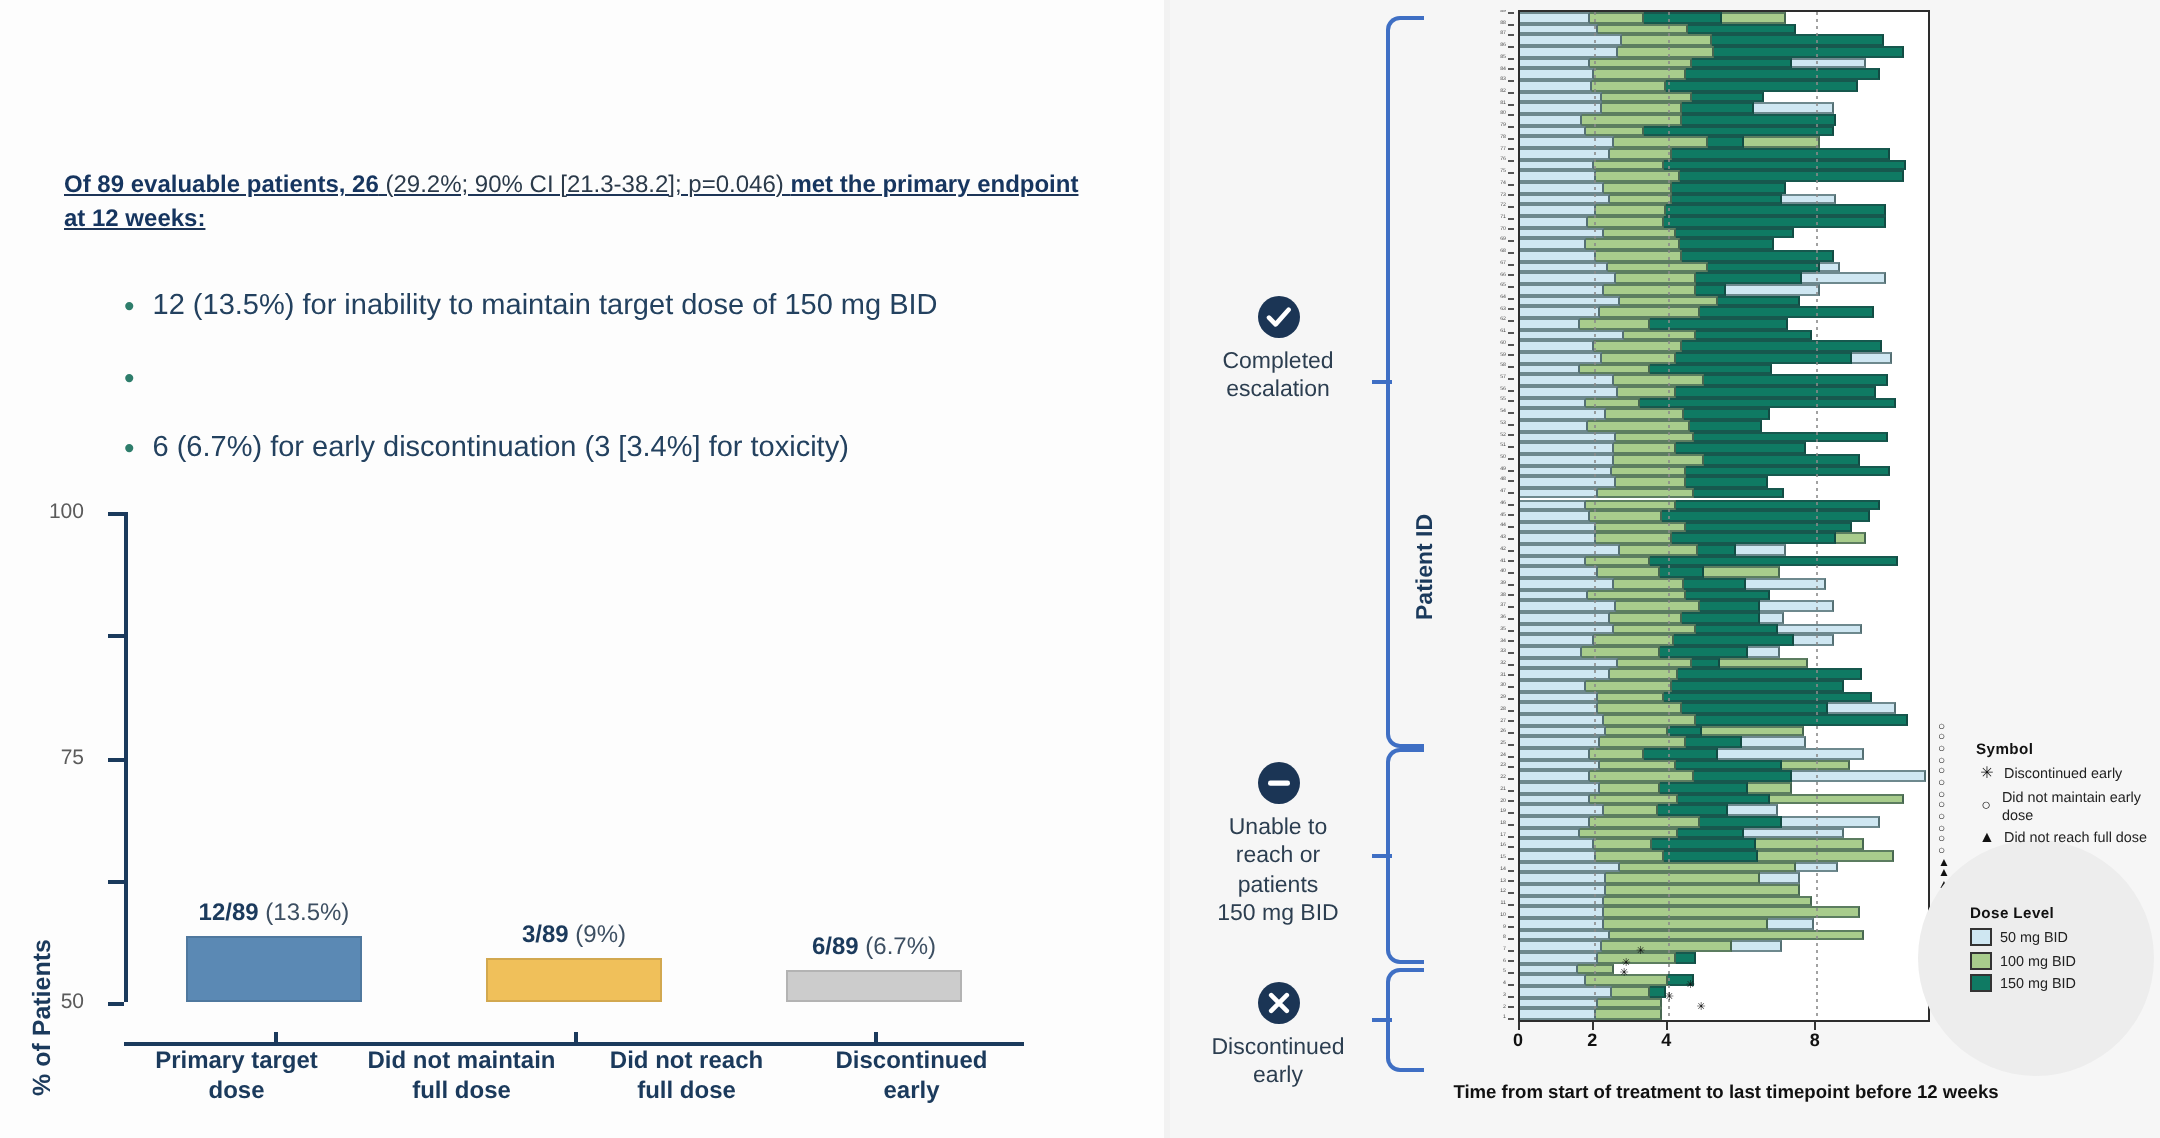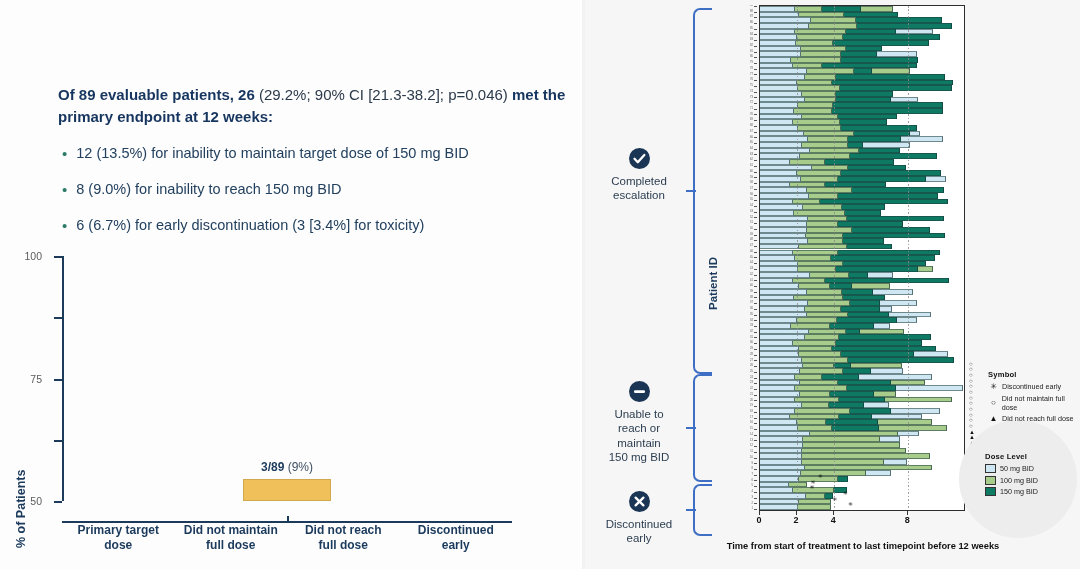--- a/index.html
+++ b/index.html
@@ -21,22 +21,22 @@
   }
   .left-divider{
     position:absolute;right:0;top:0;bottom:0;width:3px;background:#f2f2f2;
   }
   .title{
     position:absolute;left:52px;top:17px;
     font-size:33px;font-weight:bold;color:#16355f;
     letter-spacing:-0.3px;line-height:1.1;
   }
   .lede{
-    position:absolute;left:58px;top:84px;width:520px;
-    font-size:15px;line-height:1.45;color:#1d3557;
+    position:absolute;left:32px;top:84px;width:520px;
+    font-size:12px;line-height:1.45;color:#1d3557;text-decoration:underline;
   }
   .lede b{font-weight:bold;color:#16355f;}
   .lede .norm{font-weight:normal;color:#2b3a4a;}
   .bullets{
     position:absolute;left:62px;top:144px;width:520px;
   }
   .bullet{
     display:flex;align-items:flex-start;
     font-size:14.5px;color:#23415f;margin-bottom:18px;line-height:1.25;
   }
@@ -188,21 +188,20 @@
       <b>Of 89 evaluable patients, 26</b><span class="norm"> (29.2%; 90% CI [21.3-38.2]; p=0.046) </span><b>met the primary endpoint at 12 weeks:</b>
     </div>
 
     <div class="bullets">
       <div class="bullet">
         <span class="dot">•</span>
         <span>12 (13.5%) for inability to maintain target dose of 150 mg BID</span>
       </div>
       <div class="bullet">
         <span class="dot">•</span>
-        <span>8 (9.0%) for inability to reach 150 mg BID</span>
       </div>
       <div class="bullet">
         <span class="dot">•</span>
         <span>6 (6.7%) for early discontinuation (3 [3.4%] for toxicity)</span>
       </div>
     </div>
 
     <div class="barchart">
       <div class="bc-ylabel">% of Patients</div>
       <div class="bc-plot">
@@ -216,22 +215,32 @@
             </div>
             <div class="bc-ytick" style="top: 61.25px;">
               <div class="bc-ytick-lab" style="top: 61.25px;">75</div>
             </div>
             <div class="bc-ytick" style="top: 0px;">
               <div class="bc-ytick-lab" style="top: 0px;">100</div>
             </div>
           </div>
         <div class="bc-bars" id="bc-bars">
             <div class="bc-slot">
+              <div class="bc-val"><b>12/89</b><span> (13.5%)</span></div>
+              <div class="bc-bar" style="height: 33.075px; background: rgb(91, 137, 180);"></div>
+              <div class="bc-xtick"></div>
+            </div>
+            <div class="bc-slot">
               <div class="bc-val"><b>3/89</b><span> (9%)</span></div>
               <div class="bc-bar" style="height: 22.05px; background: rgb(240, 192, 90);"></div>
+              <div class="bc-xtick"></div>
+            </div>
+            <div class="bc-slot">
+              <div class="bc-val"><b>6/89</b><span> (6.7%)</span></div>
+              <div class="bc-bar" style="height: 16.415px; background: rgb(204, 204, 204);"></div>
               <div class="bc-xtick"></div>
             </div>
           </div>
       </div>
       <div class="bc-xlabels" id="bc-xlabels">
           <div class="bc-xlab"><span>Primary target</span><br><span>dose</span></div>
           <div class="bc-xlab"><span>Did not maintain</span><br><span>full dose</span></div>
           <div class="bc-xlab"><span>Did not reach</span><br><span>full dose</span></div>
           <div class="bc-xlab"><span>Discontinued</span><br><span>early</span></div>
         </div>
@@ -254,21 +263,21 @@
       </div>
 
     <div class="anno" style="top:381px;">
       <span class="ico">
         <svg width="21" height="21" viewBox="0 0 21 21">
             <rect x="5" y="9.3" width="11" height="2.6" rx="1.2" fill="#fff"></rect>
           </svg>
       </span>
       <span>Unable to</span><br>
       <span>reach or</span><br>
-      <span>maintain</span><br>
+      <span>patients</span><br>
       <span>150 mg BID</span>
     </div>
     <div class="brace" style="top:374px;height:104px;">
         <span class="nub"></span>
       </div>
 
     <div class="anno" style="top:491px;">
       <span class="ico">
         <svg width="21" height="21" viewBox="0 0 21 21">
             <path d="M6.6 6.6 L14.4 14.4 M14.4 6.6 L6.6 14.4" stroke="#fff" stroke-width="2.3" stroke-linecap="round"></path>
@@ -1161,21 +1170,21 @@
     <div class="legend-blob"></div>
 
     <div class="legend-symbol">
       <div class="lg-title">Symbol</div>
       <div class="lg-row">
         <span class="lg-sym">✳</span>
         <span>Discontinued early</span>
       </div>
       <div class="lg-row">
         <span class="lg-sym">○</span>
-        <span>Did not maintain full dose</span>
+        <span>Did not maintain early dose</span>
       </div>
       <div class="lg-row">
         <span class="lg-sym">▲</span>
         <span>Did not reach full dose</span>
       </div>
     </div>
 
     <div class="legend-dose">
       <div class="lg-title">Dose Level</div>
       <div class="lg-row">

